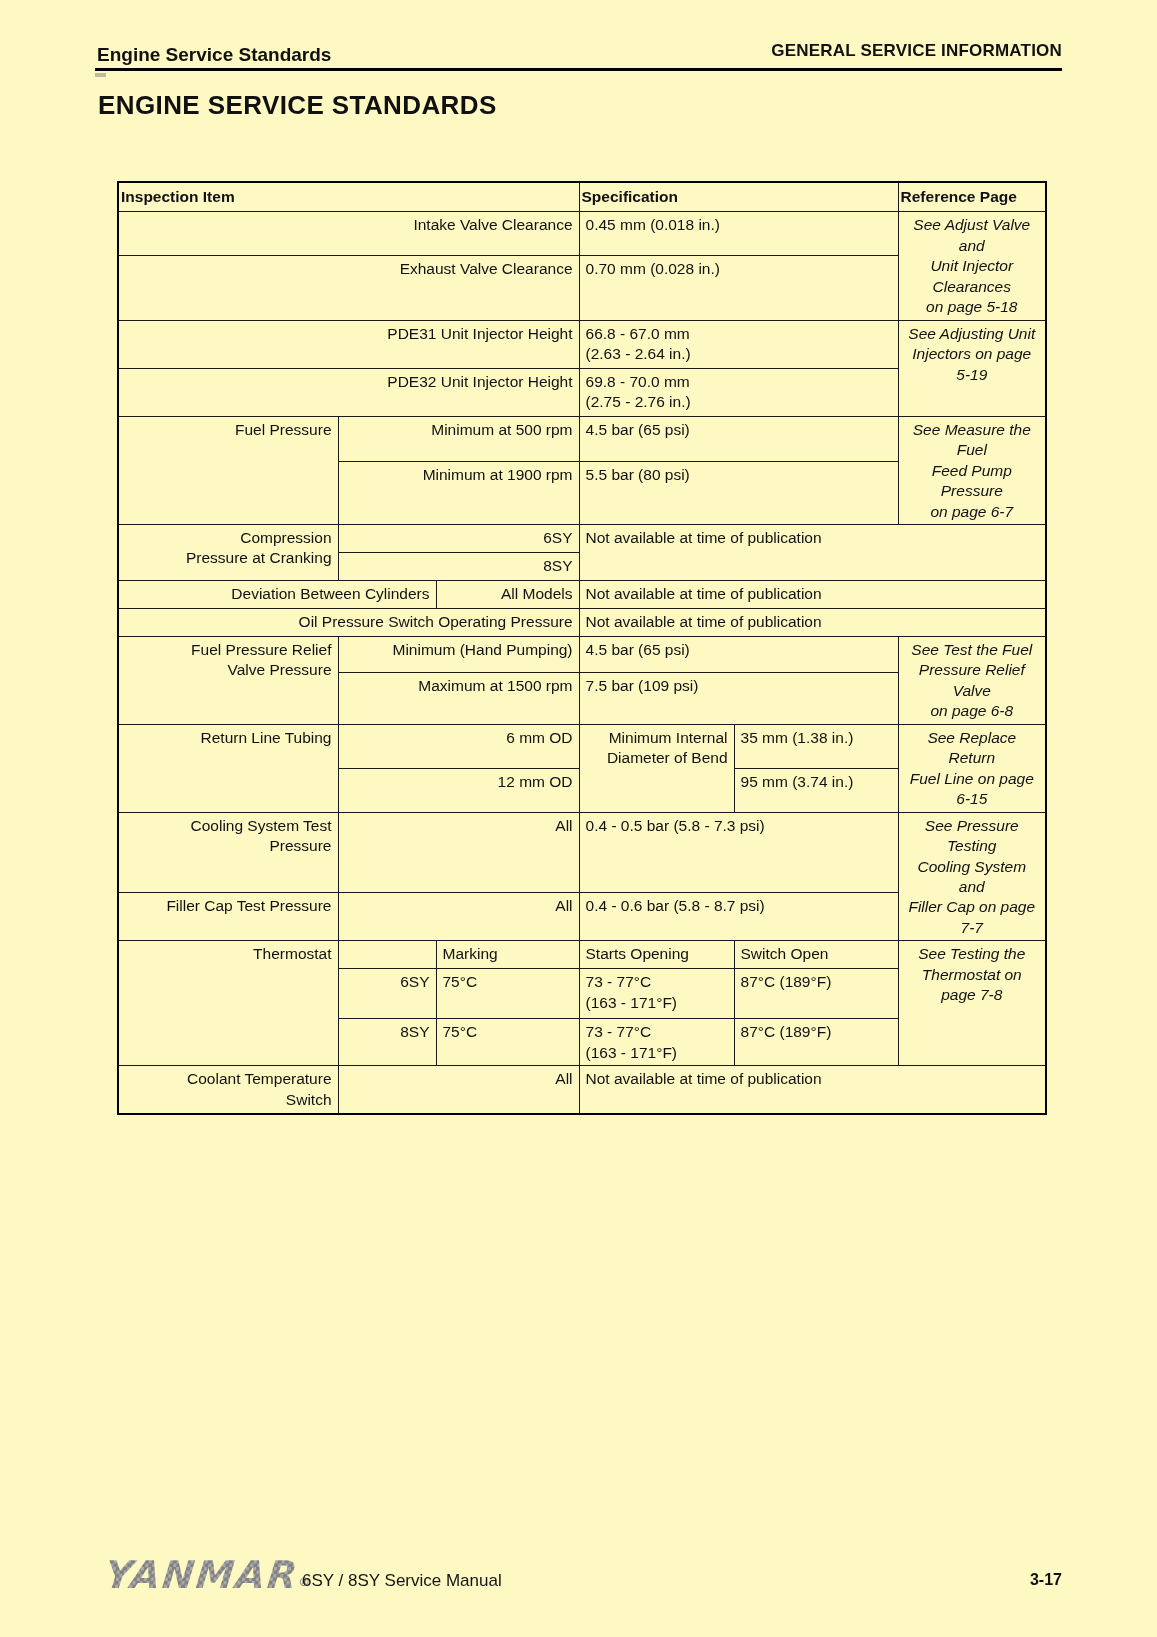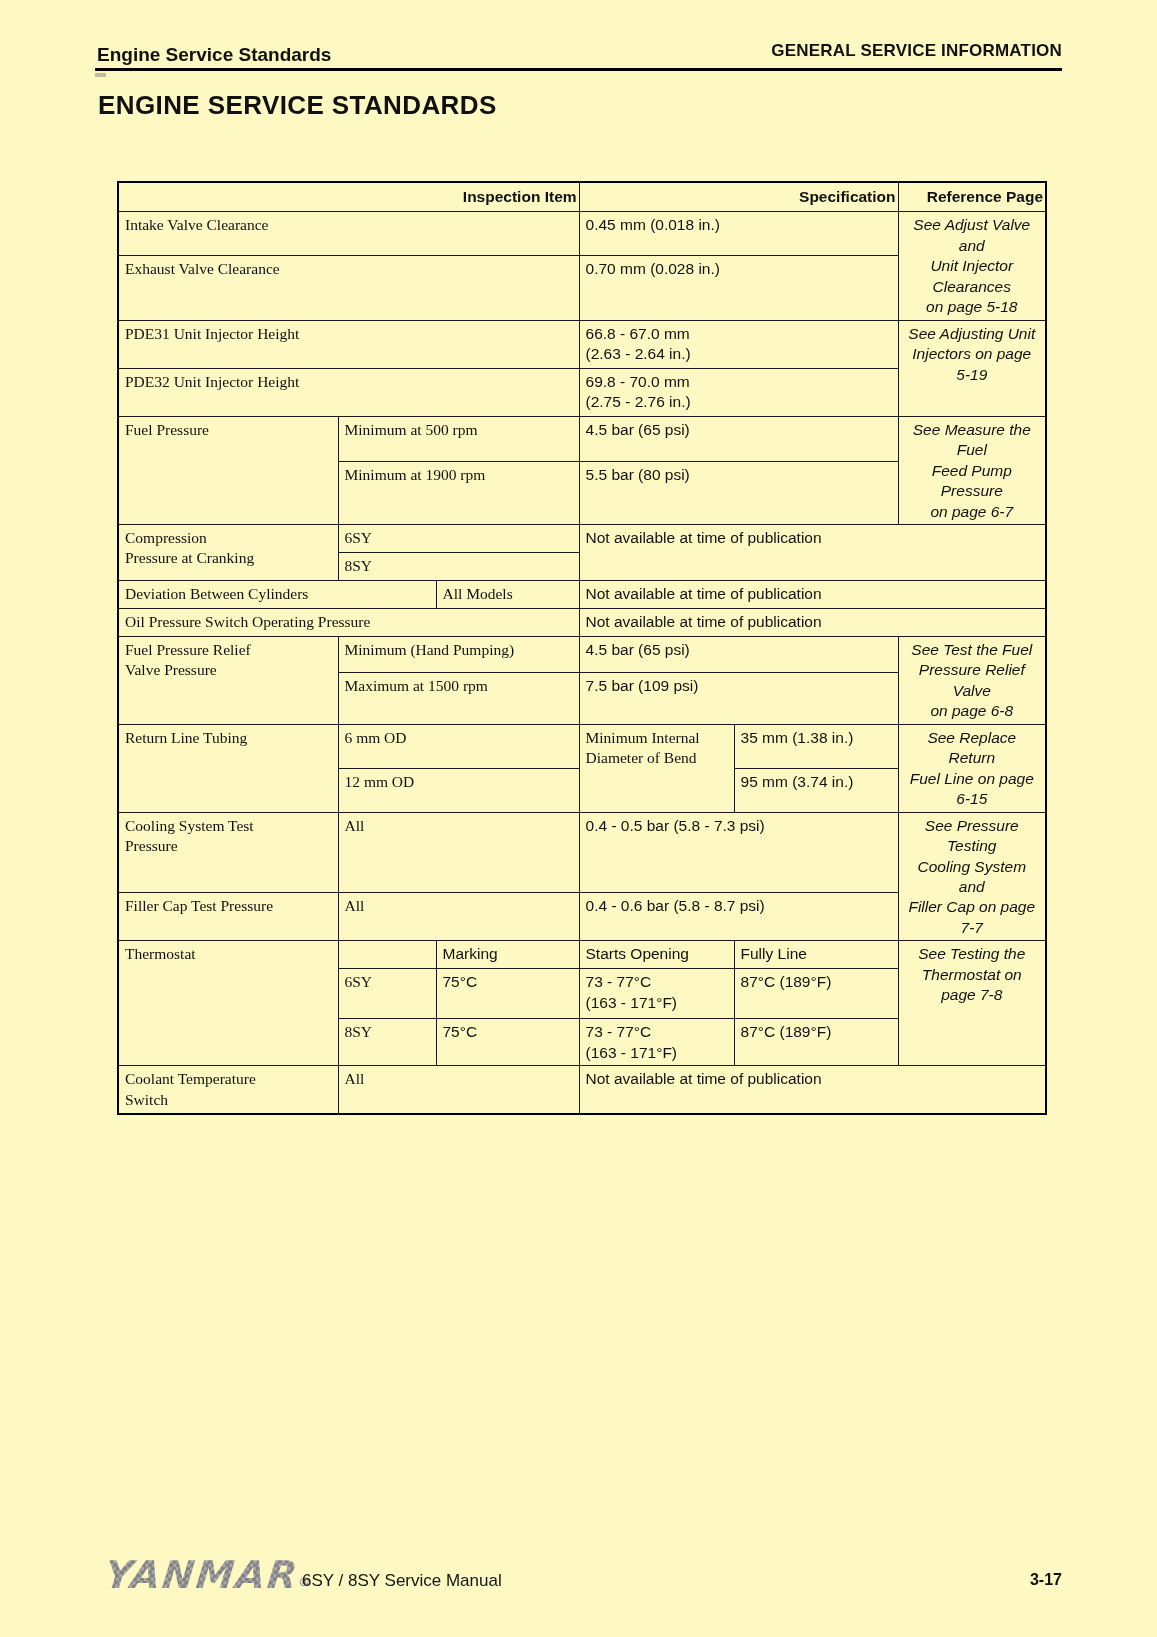--- a/index.html
+++ b/index.html
@@ -22,25 +22,25 @@
   }
   table.spec th, table.spec td {
     border:1px solid #1a1a1a;
     vertical-align:top;
     padding:3px 6px 2px 6px;
     line-height:1.32;
     white-space:pre-line;
     overflow:hidden;
   }
   table.spec th {
-    font-weight:bold; text-align:right; vertical-align:middle;
+    font-weight:bold; text-align:left; vertical-align:middle;
     padding:4px 2px; white-space:normal;
   }
   th.thick-top { border-top:4px solid #000; }
-  td.item { text-align:left;font-family:Liberation Serif, serif; }
+  td.item { text-align:right; }
   td.ctr  { text-align:left; }
   td.ref  { text-align:center; font-style:italic; line-height:1.42; padding-top:4px; }
   td.gb   { border-bottom:1px solid #a6a6a6; }
   td.gt   { border-top:1px solid #a6a6a6; }
 
   .footer-logo {
     position:absolute; left:103px; top:1553px;
     font-family:"DejaVu Sans", sans-serif;
     font-size:38px; font-weight:900; font-style:italic;
     letter-spacing:2px; transform:skewX(-6deg); transform-origin:left bottom;
@@ -179,21 +179,21 @@
         <tr style="height: 29px;">
           <td class="item">Filler Cap Test Pressure</td>
           <td colspan="2" class="item">All</td>
           <td colspan="2" class="ctr">0.4 - 0.6 bar (5.8 - 8.7 psi)</td>
         </tr>
         <tr style="height: 28px;">
           <td rowspan="3" class="item">Thermostat</td>
           <td class="item"></td>
           <td class="ctr">Marking</td>
           <td class="ctr">Starts Opening</td>
-          <td class="ctr">Fully Line</td>
+          <td class="ctr">Switch Open</td>
           <td rowspan="3" class="ref">See Testing the
 Thermostat on page 7-8</td>
         </tr>
         <tr style="height: 50px;">
           <td class="item">6SY</td>
           <td class="ctr">75°C</td>
           <td class="ctr">73 - 77°C
 (163 - 171°F)</td>
           <td class="ctr">87°C (189°F)</td>
         </tr>

